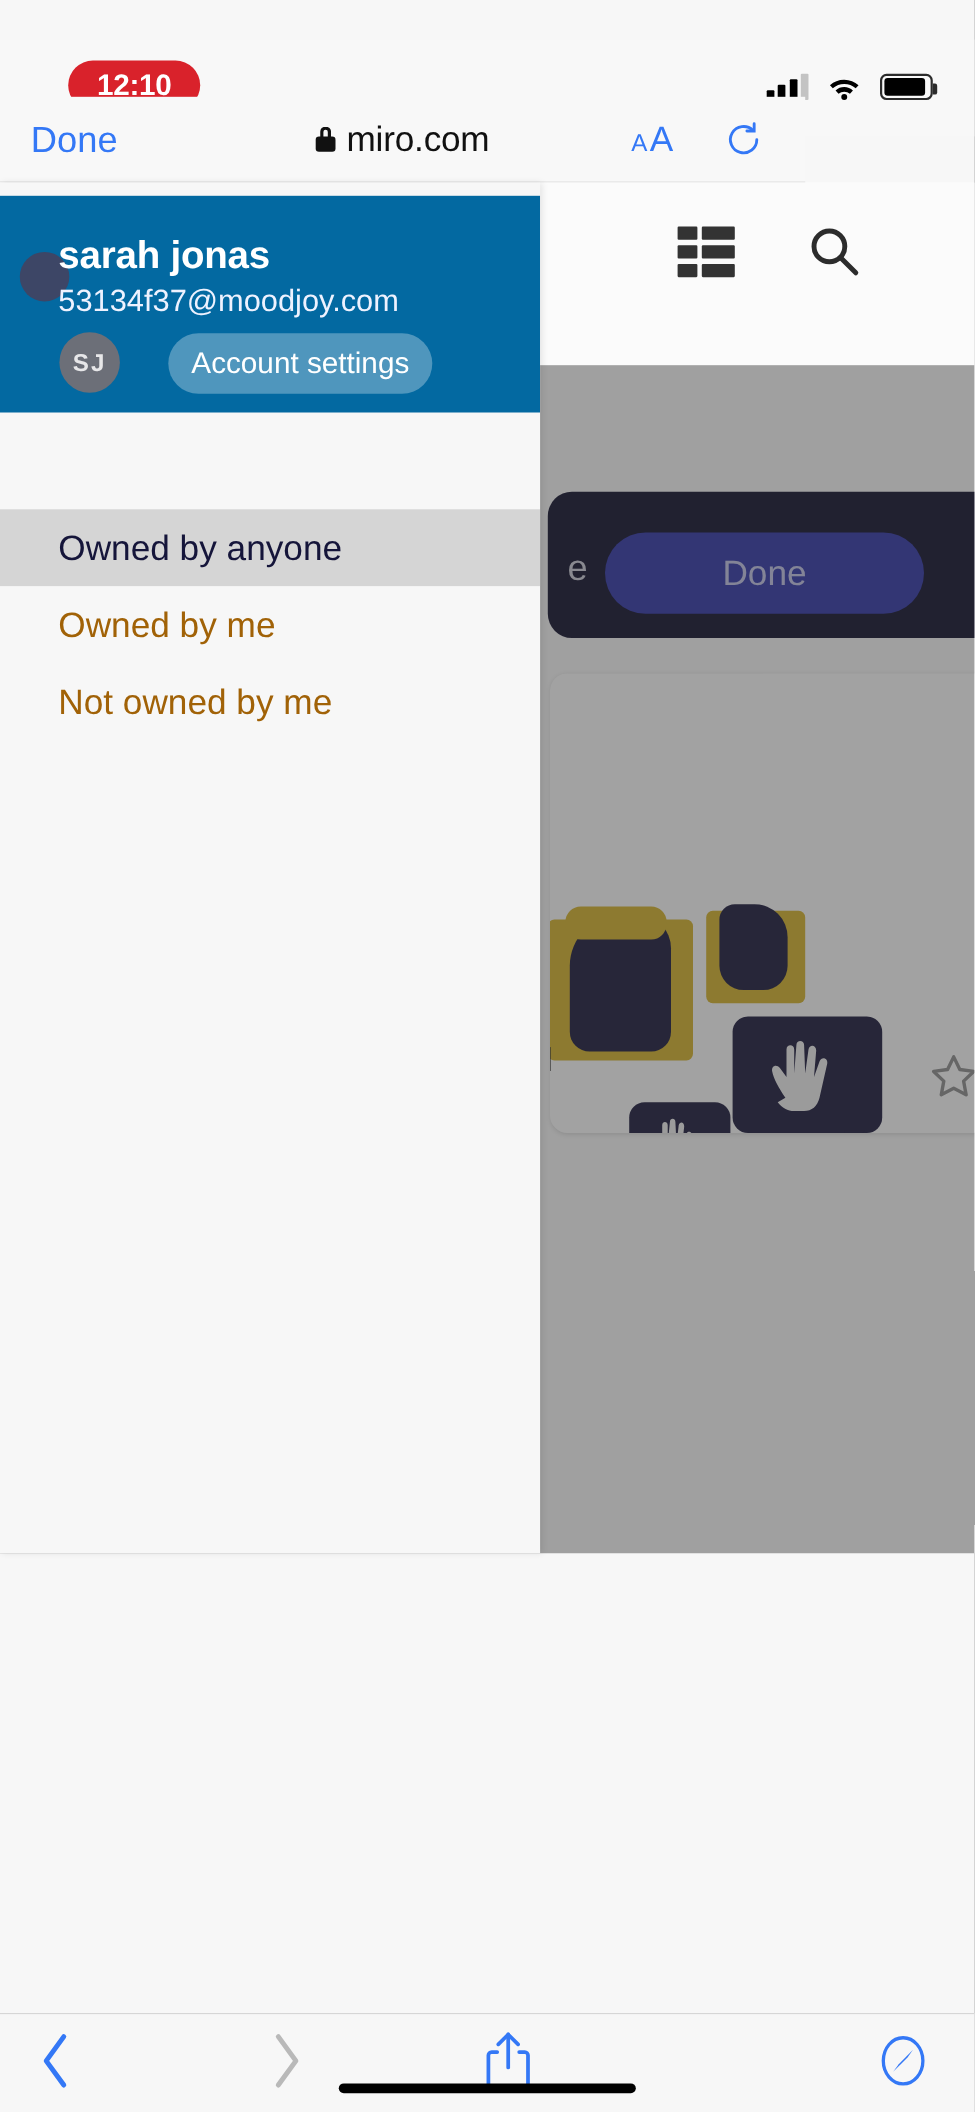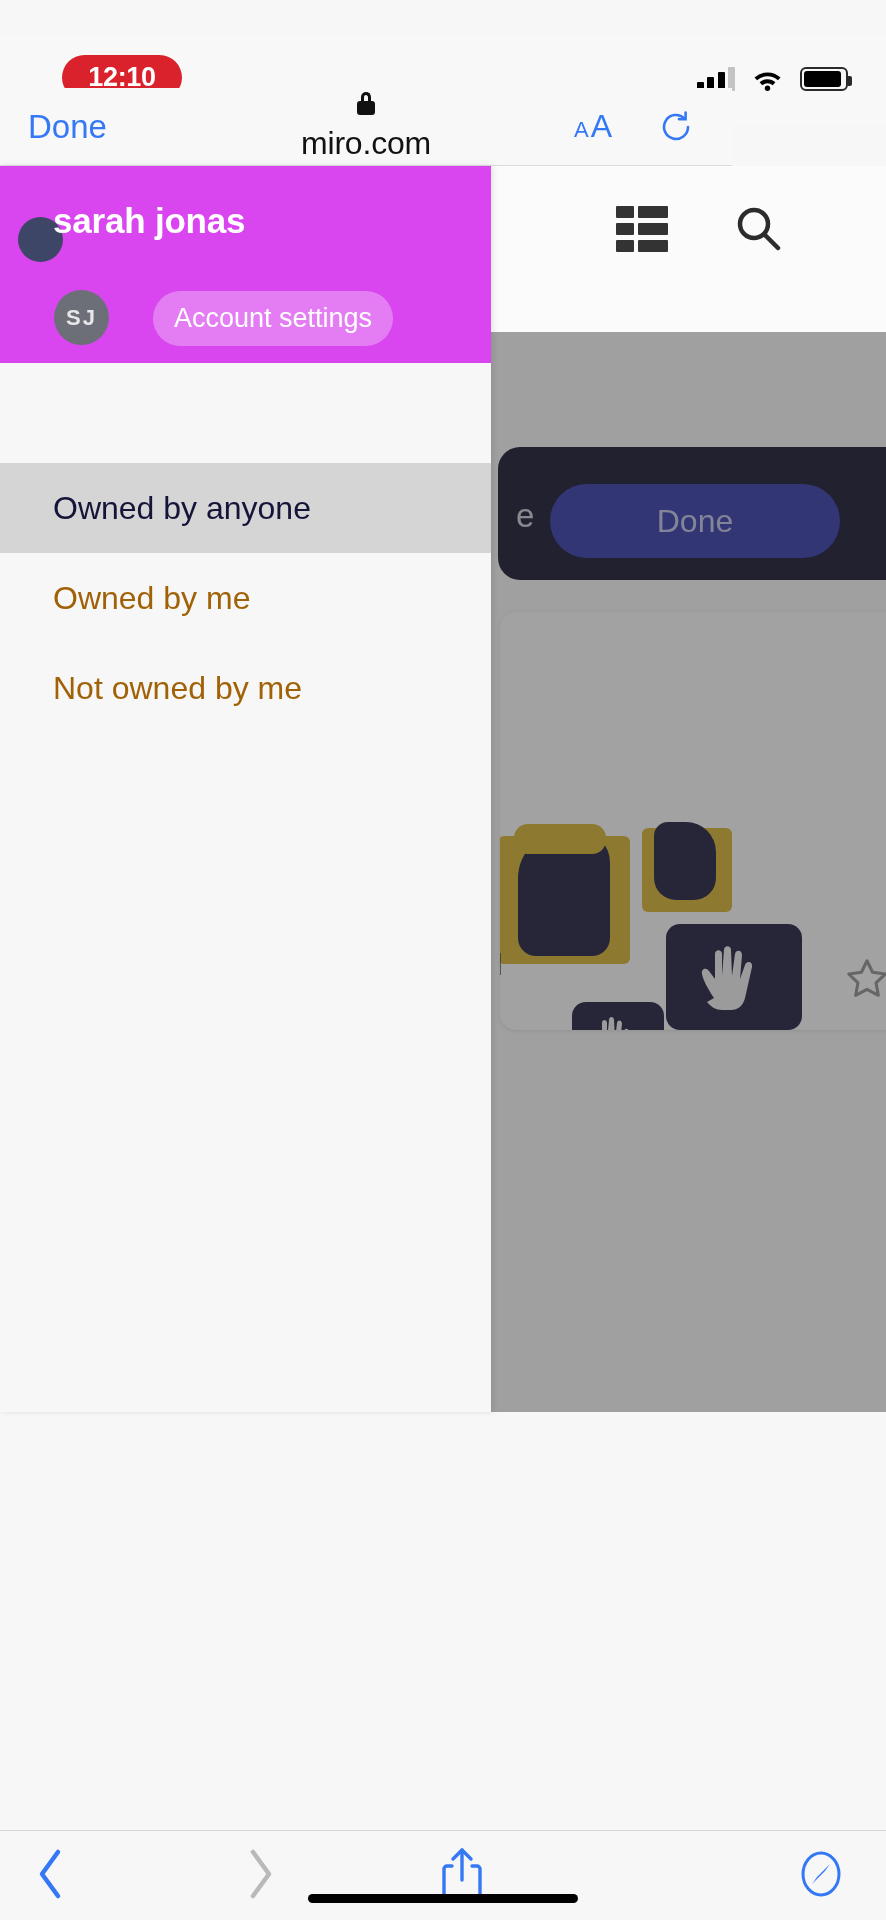--- a/index.html
+++ b/index.html
@@ -53,21 +53,21 @@
     position:absolute; left:0; top:88px; width:732px; height:78px;
     background:#f8f8f8;
     border-bottom:1px solid #dcdcdc;
     display:flex; align-items:center;
   }
   .done-btn {
     position:absolute; left:28px; font-size:33px; color:#3478f6;
   }
   .urlwrap {
     position:absolute; left:0; right:0; display:flex;
-    align-items:center; justify-content:center; gap:10px;flex-direction:column;
+    align-items:center; justify-content:center; gap:10px;
   }
   .lock { width:18px; height:23px; position:relative; }
   .lock .body {
     position:absolute; bottom:0; left:0; width:18px; height:14px;
     background:#111; border-radius:3px;
   }
   .lock .shackle {
     position:absolute; top:0; left:4px; width:10px; height:11px;
     border:3px solid #111; border-bottom:none;
     border-radius:6px 6px 0 0;
@@ -170,22 +170,22 @@
     background:rgba(60,60,60,.48);
   }
 
   
   .panel {
     position:absolute; left:0; top:166px; width:491px; height:1246px;
     background:#f7f7f7; overflow:hidden;
     box-shadow:2px 0 6px rgba(0,0,0,.10);
   }
   .acct {
-    position:absolute; left:0; top:0; width:491px; height:197px;
-    background:#d946ef;
+    position:absolute; left:0; top:12px; width:491px; height:197px;
+    background:#0369a1;
   }
   .acct-dot {
     position:absolute; left:18px; top:51px; width:45px; height:45px;
     background:#3d4666; border-radius:50%;
   }
   .acct-name {
     position:absolute; left:53px; top:35px;
     font-size:35px; font-weight:700; color:#fff; letter-spacing:-0.2px;
   }
   .acct-mail {
@@ -200,21 +200,21 @@
   }
   .acct-settings {
     position:absolute; left:153px; top:125px; width:240px; height:55px;
     background:rgba(255,255,255,.30); border-radius:28px;
     display:flex; align-items:center; justify-content:center;
     font-size:27px; color:#fff;
   }
   .menu { position:absolute; left:0; top:229px; width:491px; }
   .menu-gap { height:68px; background:#f7f7f7; }
   .menu-item {
-    height:90px; display:flex; align-items:center;
+    height:70px; display:flex; align-items:center;
     padding-left:53px; font-size:32px; background:#f7f7f7;
   }
   .menu-item.selected { background:#d5d5d5; color:#15153a; }
   .menu-item.normal { color:#a16207; }
 
   
   .bottombar {
     position:absolute; left:0; bottom:0; width:886px; height:90px;
     background:#f7f7f7; border-top:1px solid #d6d6d6;
   }
@@ -332,20 +332,21 @@
     </div>
   </div>
   <div class="dim"></div>
 </div>
 
 <div class="panel">
 
   <div class="acct">
     <div class="acct-dot"></div>
     <div class="acct-name">sarah jonas</div>
+    <div class="acct-mail">53134f37@moodjoy.com</div>
     <div class="acct-avatar">SJ</div>
     <div class="acct-settings">Account settings</div>
   </div>
 
   <div class="menu">
     <div class="menu-gap"></div>
     <div class="menu-item selected">
       <span>Owned by anyone</span>
     </div>
     <div class="menu-item normal">

